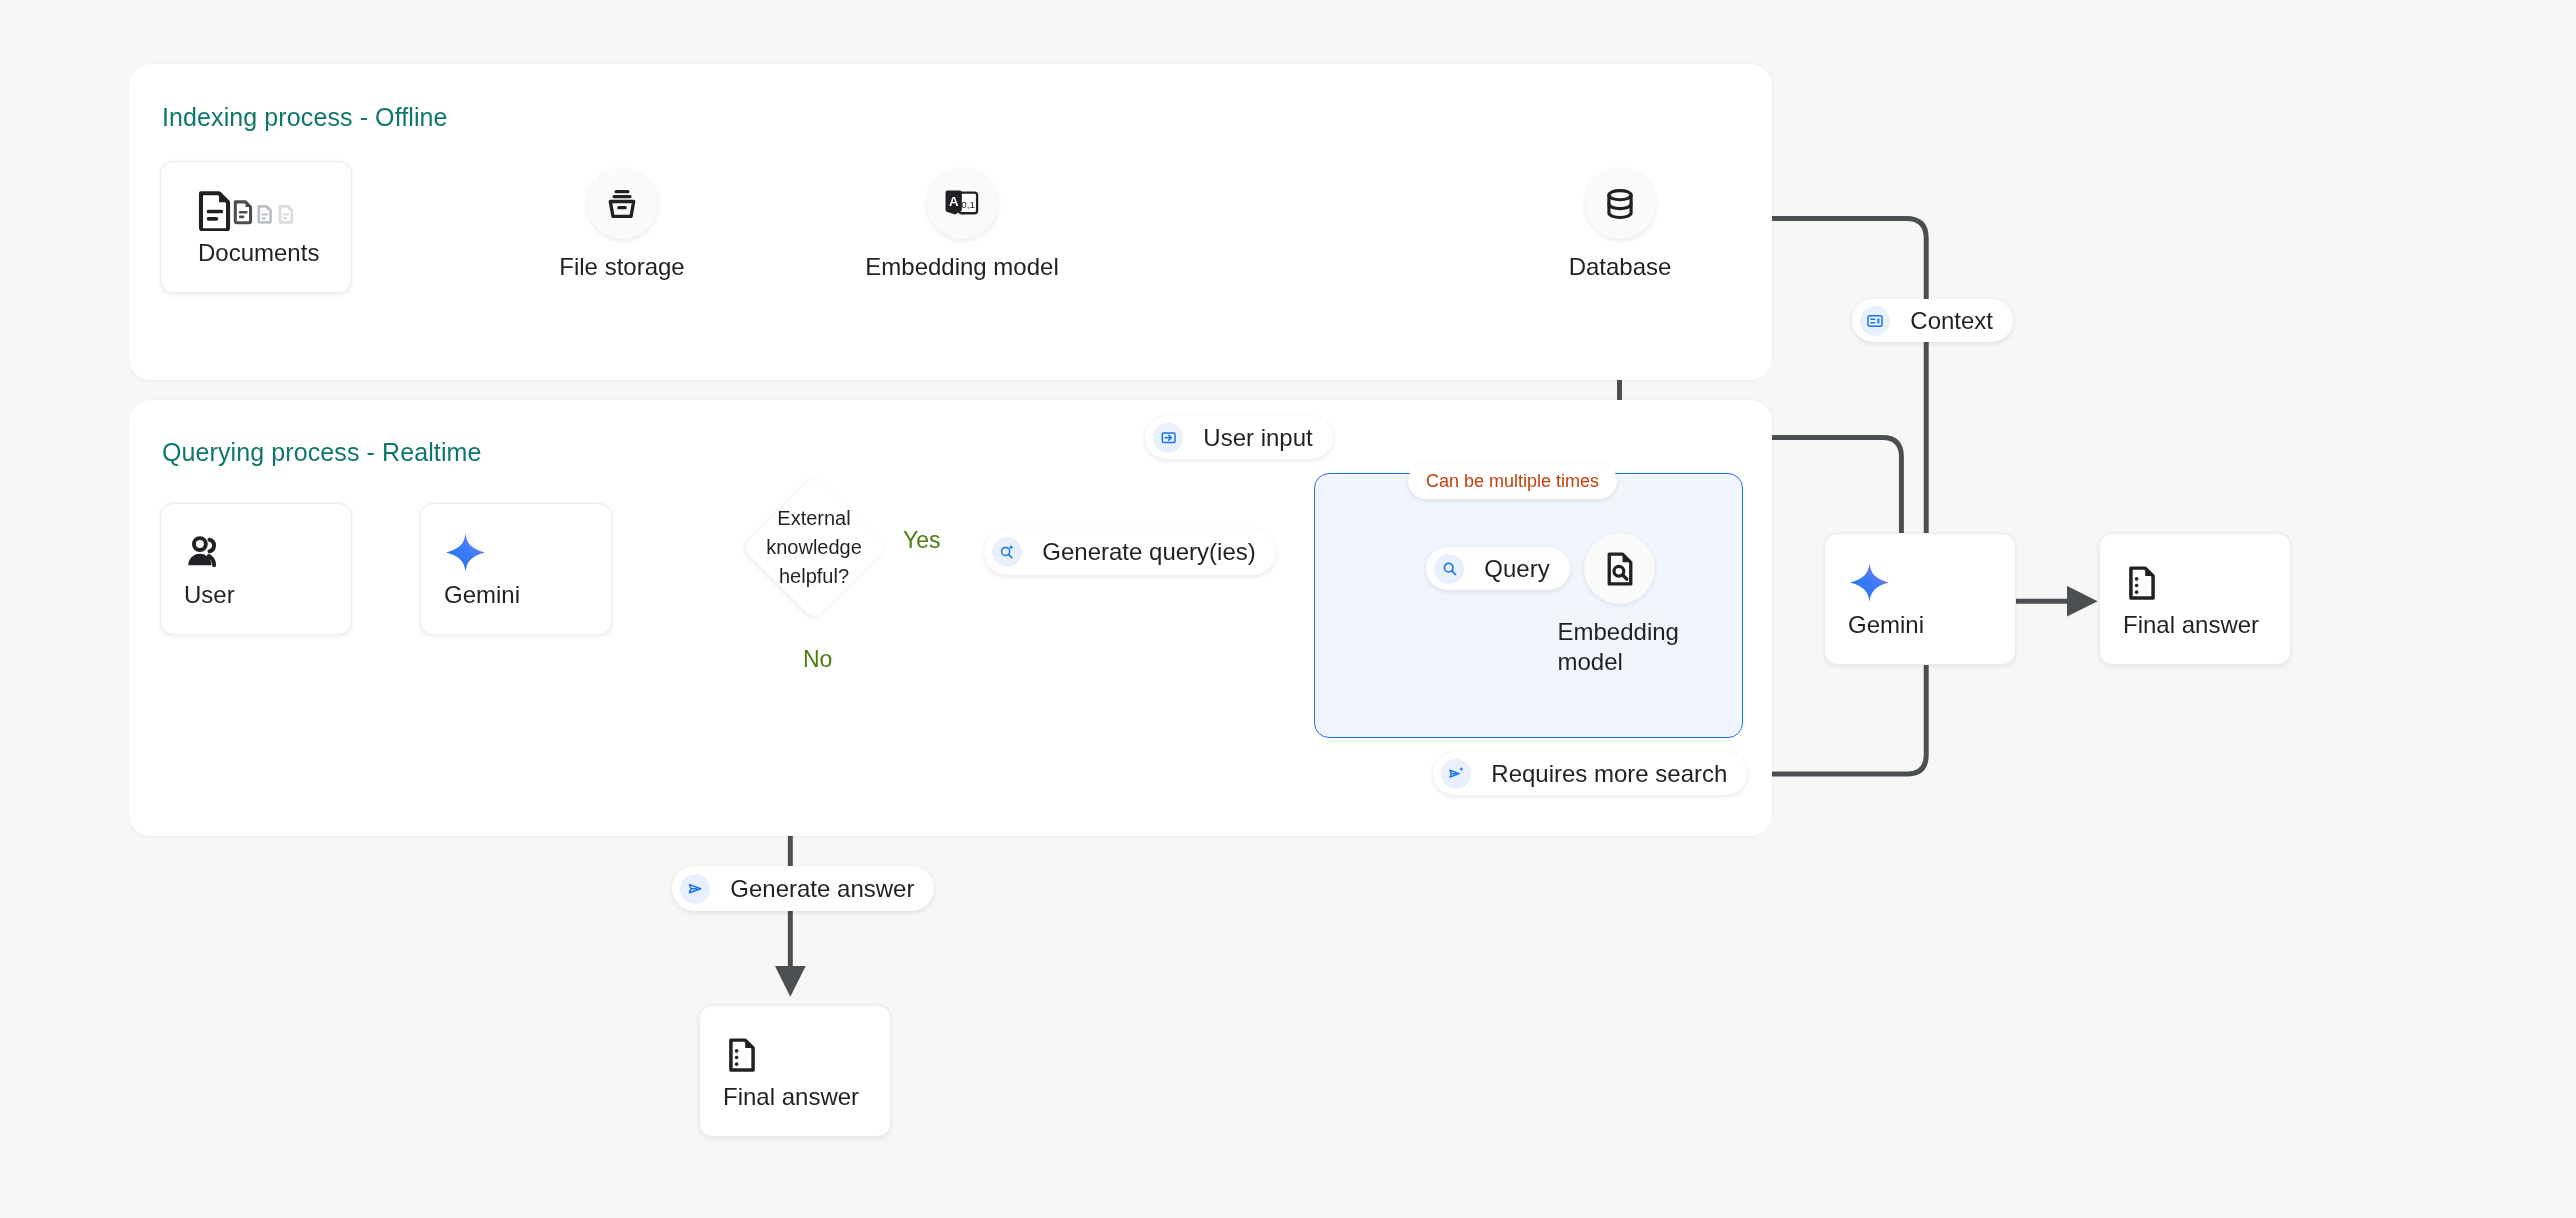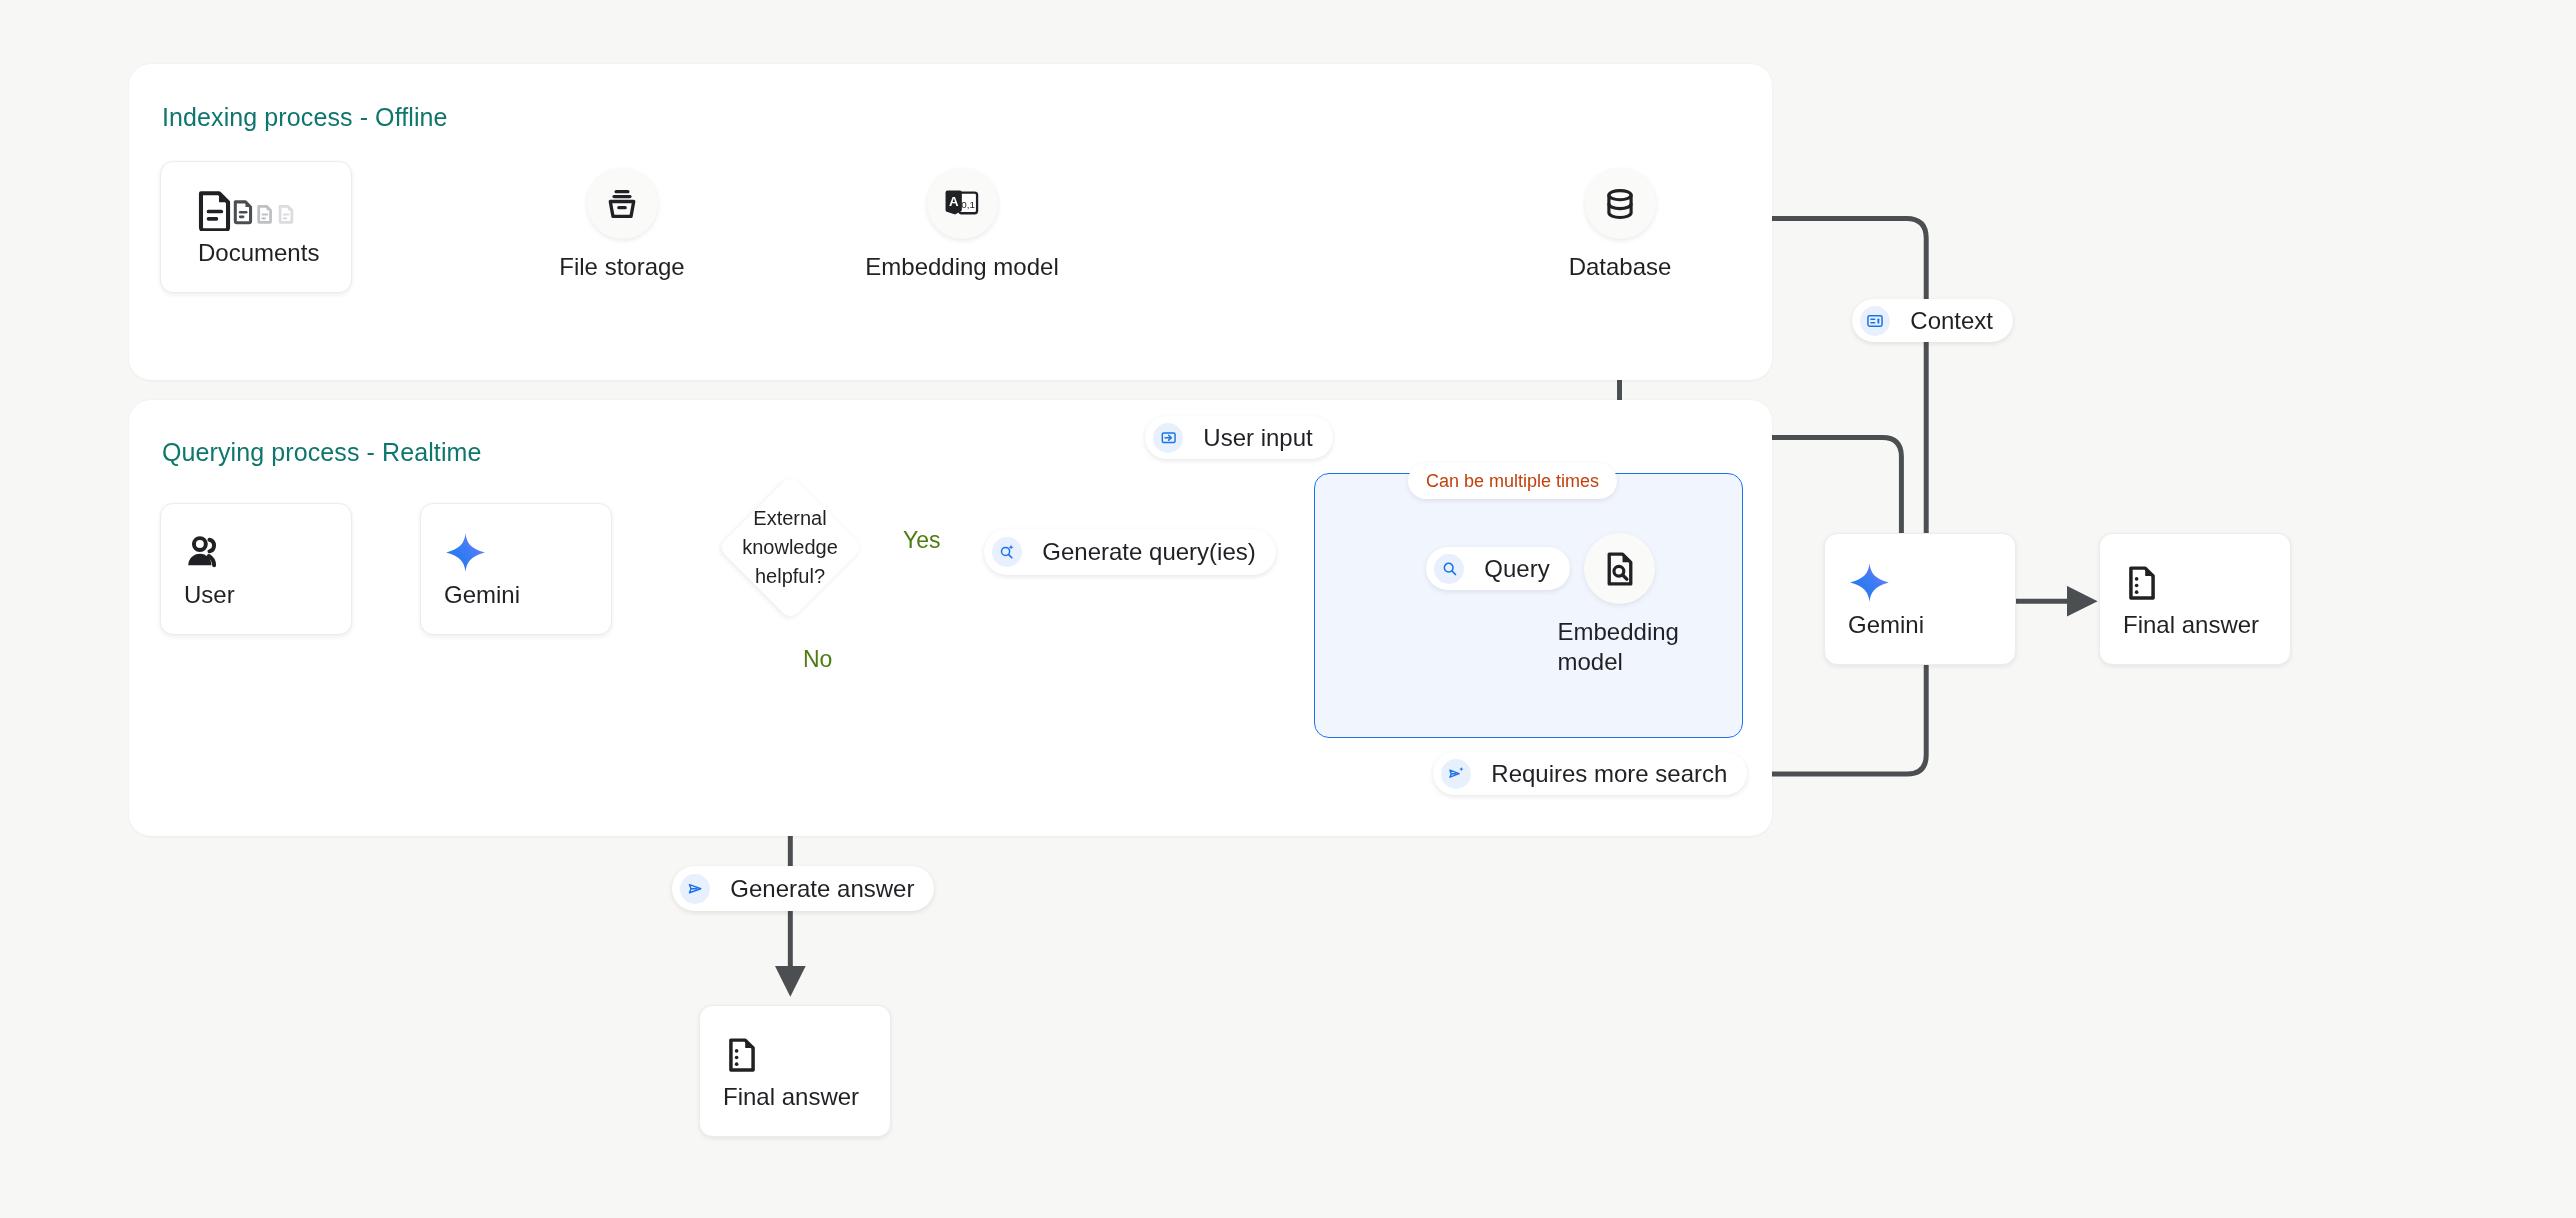--- a/index.html
+++ b/index.html
@@ -38,21 +38,21 @@
   .circ{
     width:71px;height:71px;border-radius:50%;
     background:#fafaf9;box-shadow:0 1.7px 5px rgba(16,24,40,.09);
     display:flex;align-items:center;justify-content:center;
   }
   .circ-cap{margin-top:13.2px;font-size:24px;color:#1f2124;text-align:left;
             line-height:1.25;white-space:nowrap;}
   .circ-cap.two{white-space:normal;width:124px;}
 
   
-  .diamond-wrap{position:absolute;}
+  .diamond-wrap{position:absolute;margin-left:24px;}
   .diamond{
     position:absolute;left:0;top:0;width:103px;height:103px;
     background:#fff;border-radius:10px;transform:rotate(45deg);
     box-shadow:0 1.7px 5px rgba(16,24,40,.09);
   }
   .diamond-label{
     position:absolute;left:-21.5px;top:8.3px;width:145px;text-align:center;
     font-size:20px;color:#1f2124;line-height:1.45;
   }
 

